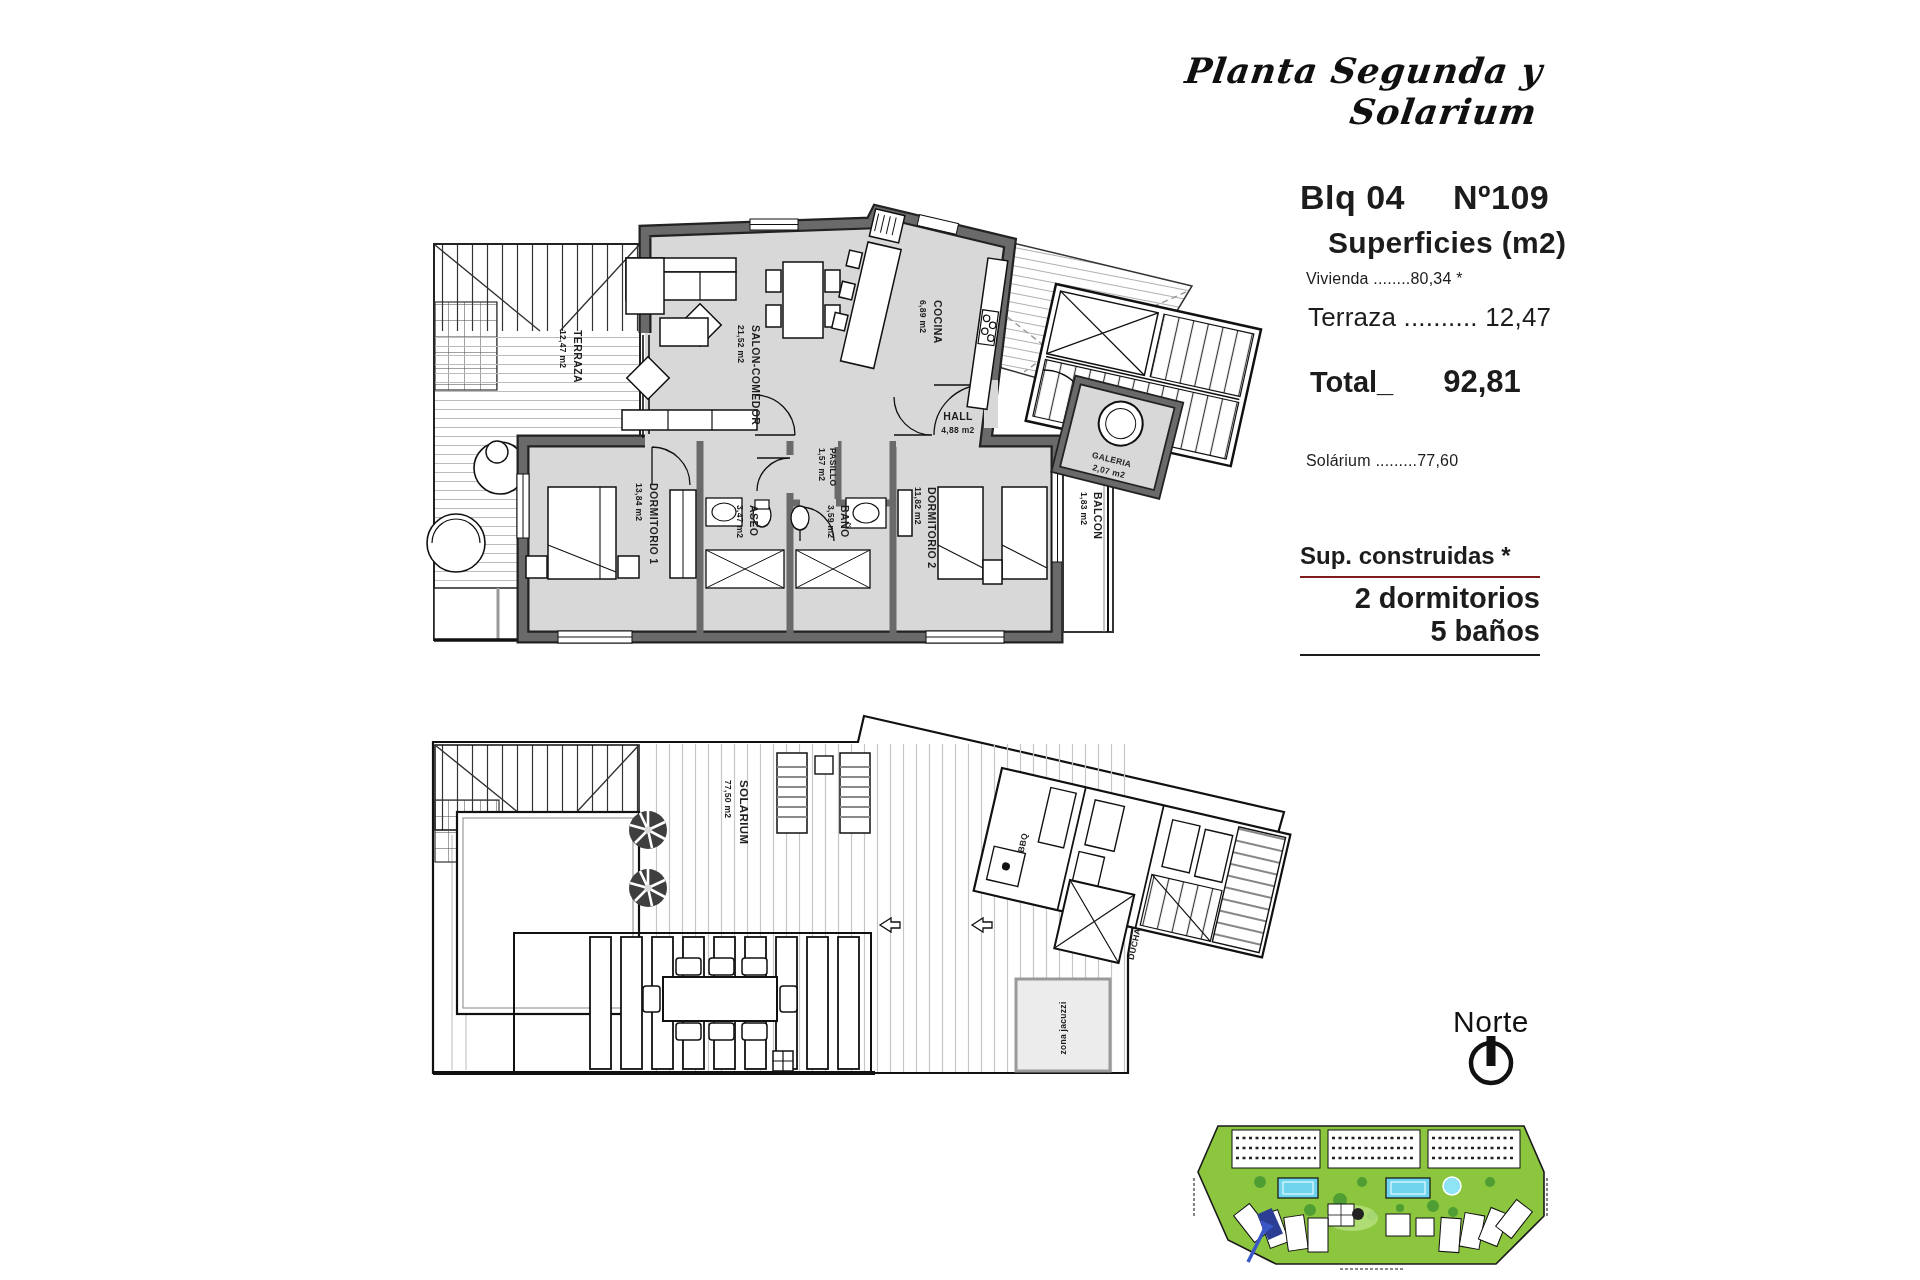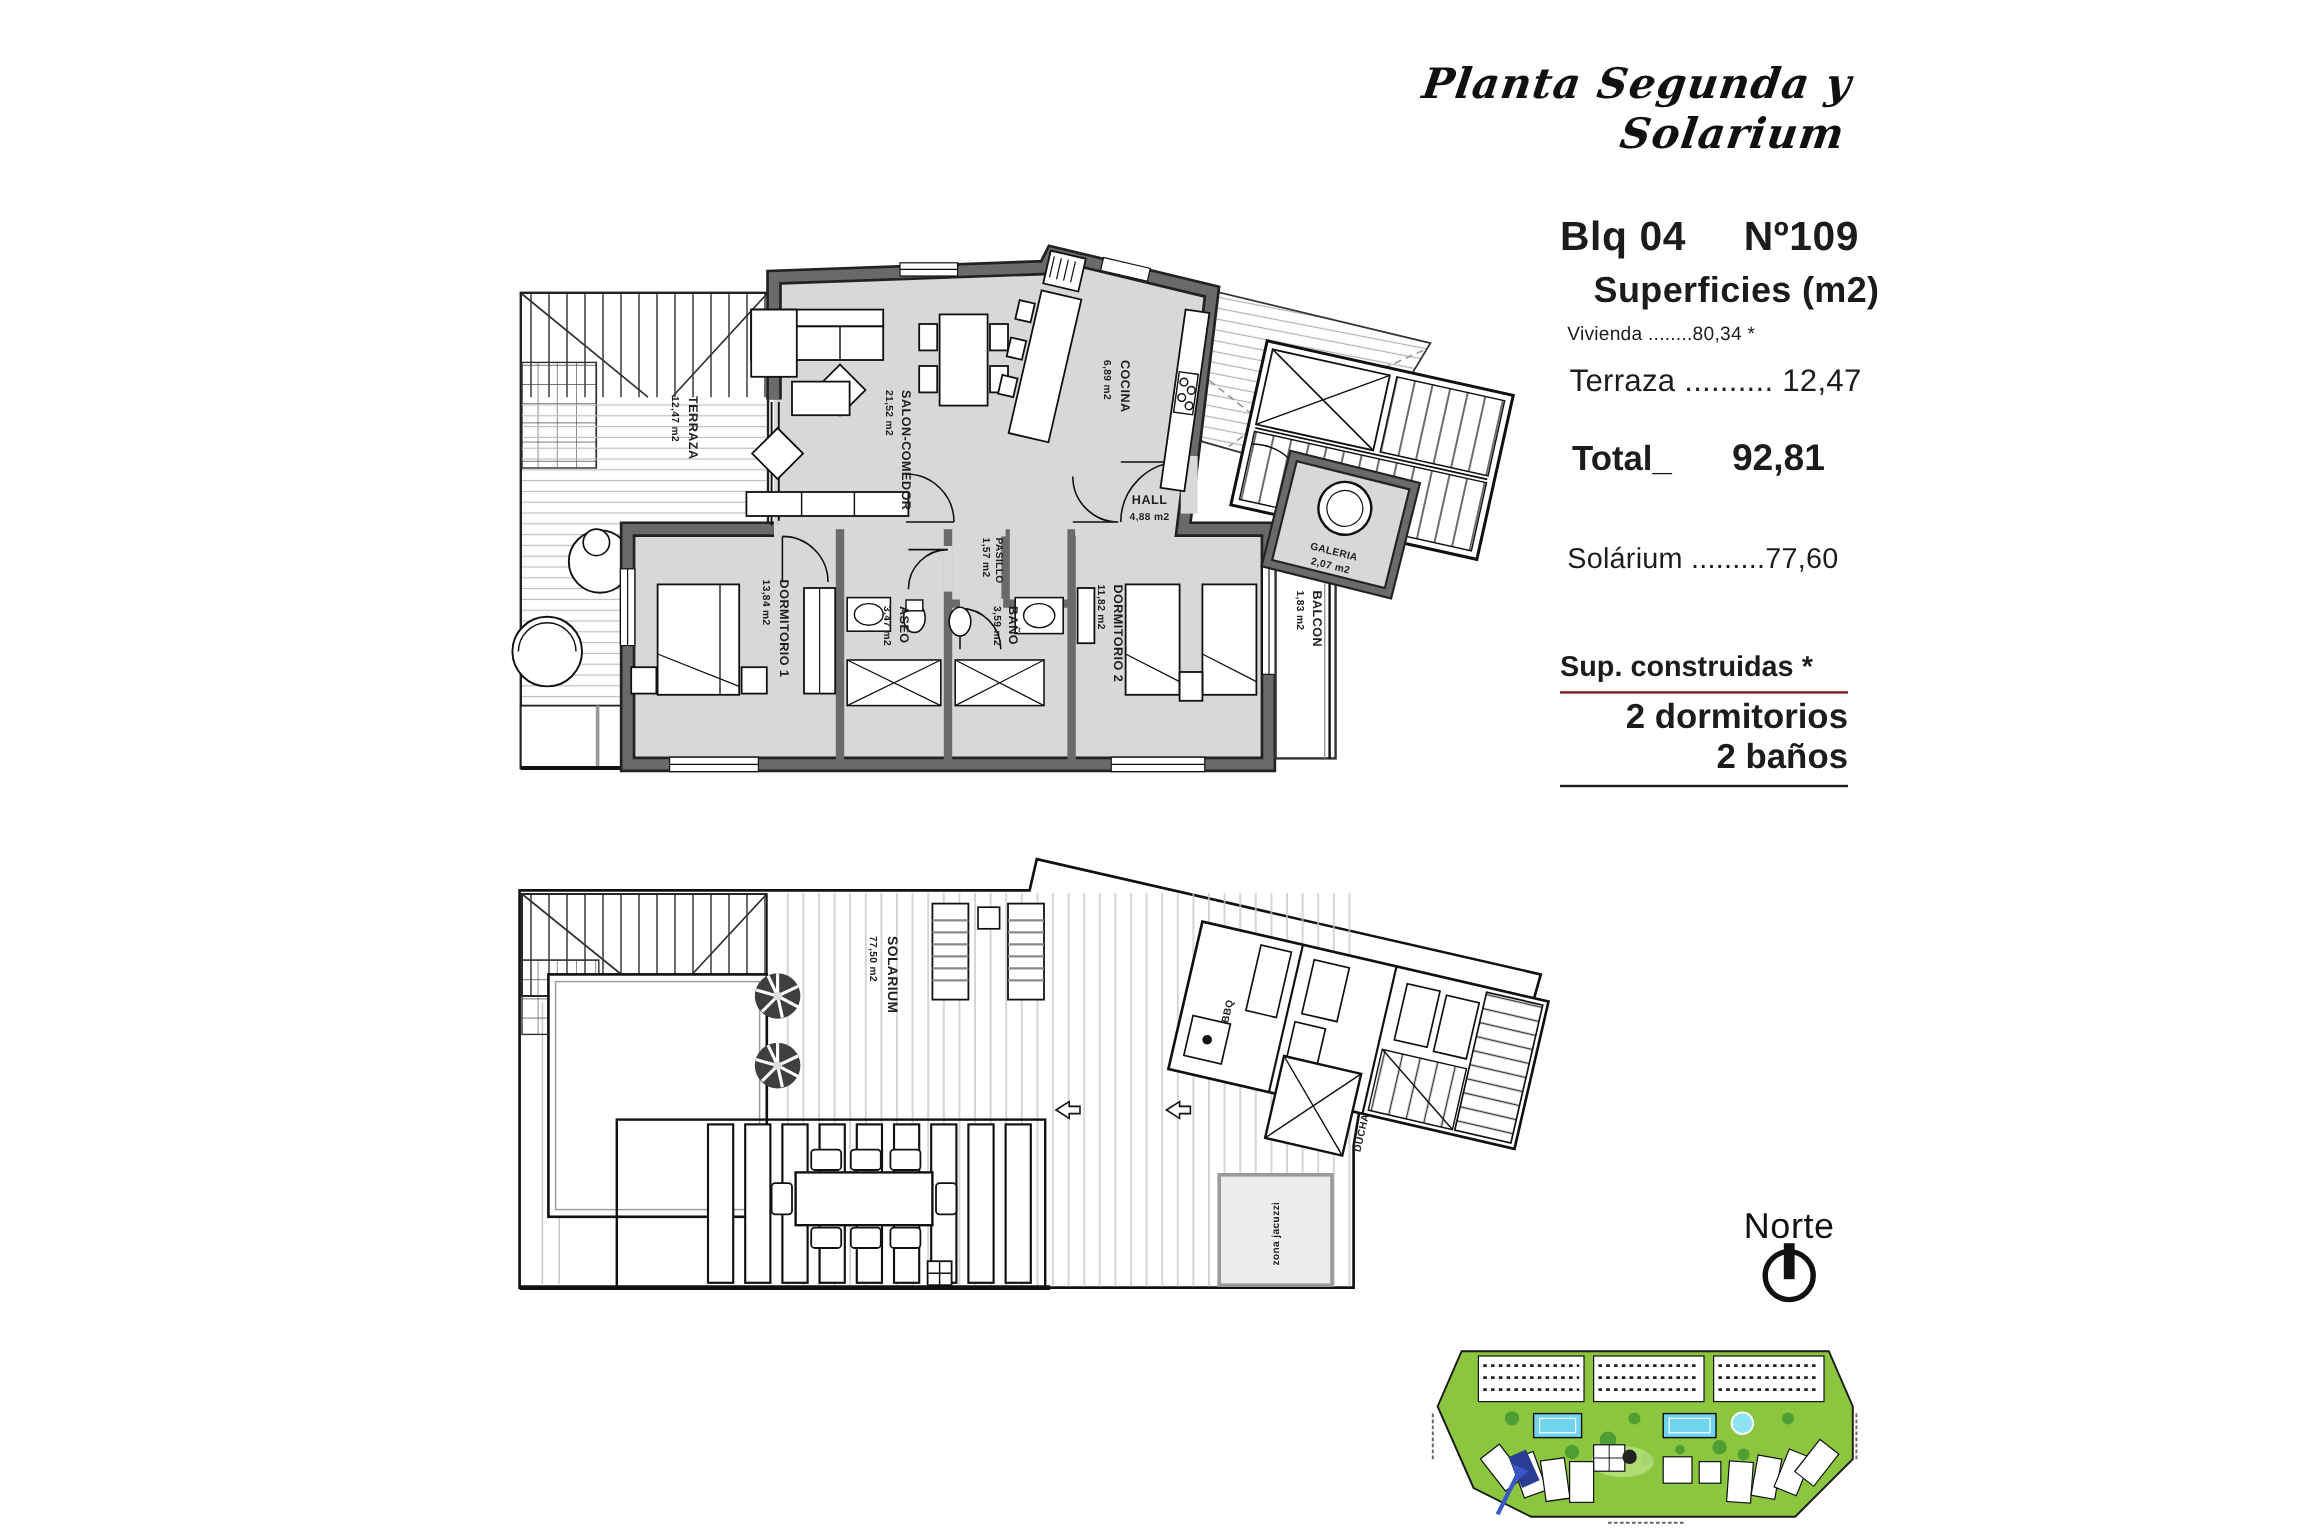--- a/index.html
+++ b/index.html
@@ -9,21 +9,21 @@
   #title{left:1040px;top:50px;width:500px;text-align:right;
          font-family:"DejaVu Serif",serif;font-style:italic;font-weight:bold;
          font-size:35px;transform:skewX(-8deg);letter-spacing:1px;color:#101010;}
   #blq-line{left:1300px;top:178px;display:flex;gap:48px;font-size:34px;font-weight:bold;letter-spacing:.5px;}
   #surfaces-title{left:1328px;top:226px;font-size:30px;font-weight:600;letter-spacing:.3px;}
   #vivienda-line{left:1306px;top:270px;font-size:16px;letter-spacing:.2px;}
   #terraza-line{left:1308px;top:302px;font-size:26px;letter-spacing:.2px;}
   #total-line{left:1310px;top:364px;display:flex;gap:50px;align-items:baseline;}
   #total-line .tl{font-size:29px;font-weight:bold;}
   #total-line .tv{font-size:31px;font-weight:bold;text-align:right;}
-  #solarium-line{left:1306px;top:452px;font-size:24px;letter-spacing:.2px;}
+  #solarium-line{left:1306px;top:452px;font-size:16px;letter-spacing:.2px;}
   #sup-block{left:1300px;top:542px;width:240px;}
   #sup-label{font-size:24px;font-weight:600;border-bottom:2px solid #7f1d1d;padding-bottom:6px;}
   #bedrooms{font-size:29px;font-weight:700;text-align:right;margin-top:4px;}
   #bathrooms{font-size:29px;font-weight:600;text-align:right;border-bottom:2px solid #1c1c1c;padding-bottom:6px;}
   svg text{font-family:"Liberation Sans",sans-serif;}
   .rlab{font-size:10.5px;font-weight:bold;fill:#1e1e1e;letter-spacing:.4px;}
   .rlab-s{font-size:8.5px;font-weight:bold;fill:#1e1e1e;letter-spacing:.3px;}
   .north-t{font-size:30px;fill:#111;letter-spacing:.5px;}
 </style>
 </head>
@@ -45,21 +45,21 @@
   <div class="abs" id="total-line">
     <span class="tl">Total_</span>
     <span class="tv">92,81</span>
   </div>
 
   <div class="abs" id="solarium-line">Solárium .........77,60</div>
 
   <div class="abs" id="sup-block">
     <div id="sup-label">Sup. construidas *</div>
     <div id="bedrooms">2 dormitorios</div>
-    <div id="bathrooms">2 baños</div>
+    <div id="bathrooms">5 baños</div>
   </div>
 
   <svg class="abs" style="left:0;top:0" width="1920" height="1280" viewBox="0 0 1920 1280">
     <defs>
       <pattern id="pDeckH" width="10" height="9" patternUnits="userSpaceOnUse">
         <path d="M0,4.5 H10" stroke="#bcbcbc" stroke-width="1"></path>
       </pattern>
       <pattern id="pDeckV" width="13" height="10" patternUnits="userSpaceOnUse">
         <path d="M6.5,0 V10" stroke="#c6c6c6" stroke-width="1.2"></path>
       </pattern>

